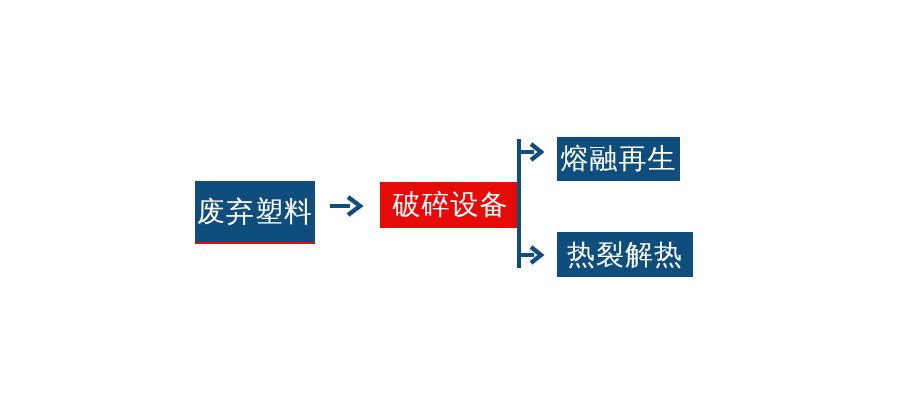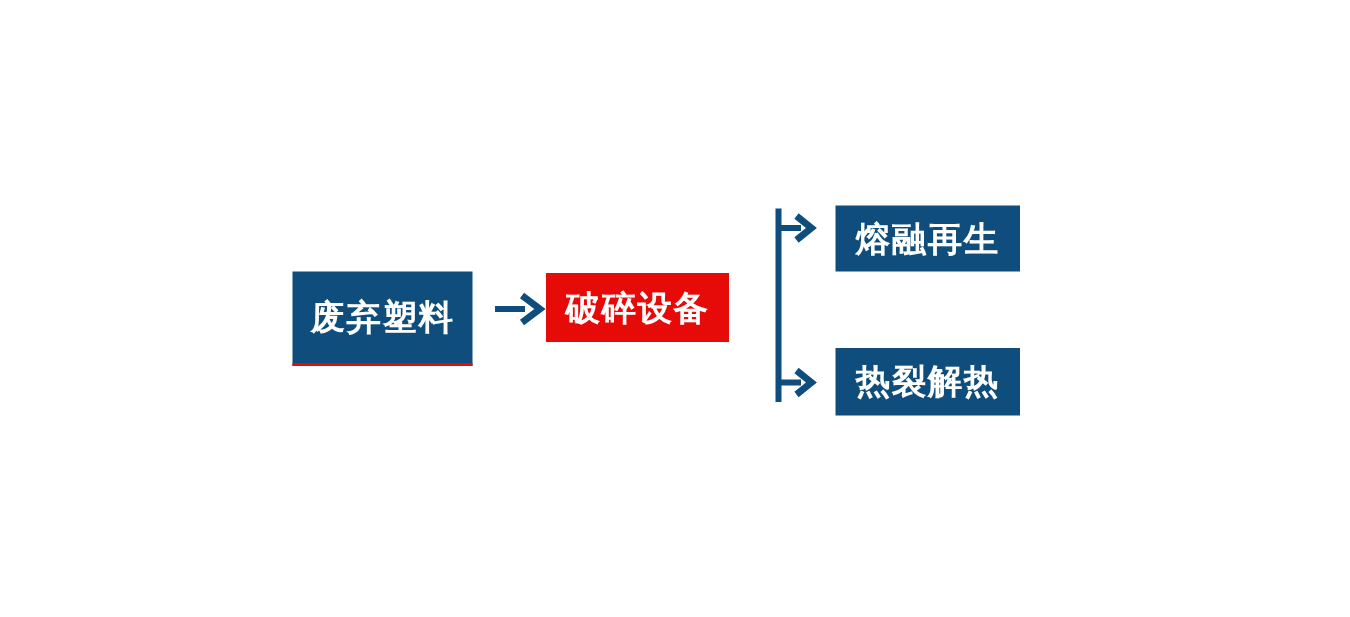--- a/index.html
+++ b/index.html
@@ -18,34 +18,34 @@
     position: absolute;
     inset: 0;
   }
   .node {
     position: absolute;
     box-sizing: border-box;
     display: flex;
     align-items: center;
     justify-content: center;
     color: var(--text, #ffffff);
-    font-size: 23px;
+    font-size: 28px;
     letter-spacing: 1px;
-    font-weight: 700;
+    font-weight: 400;
     white-space: nowrap;
   }
   .node-blue { background: var(--blue, #0e4d7c); }
   .node-red  { background: var(--red,  #e60a08); }
   .node-waste {
     left: 195px; top: 181px; width: 120px; height: 63px;
     border-bottom: 2px solid var(--red, #e60a08);
   }
-  .node-crush { left: 364px; top: 182px; width: 122px; height: 46px; }
+  .node-crush { left: 380px; top: 182px; width: 141px; height: 46px; }
   .node-melt  { left: 557px; top: 137px; width: 123px; height: 44px; }
-  .node-pyro  { left: 557px; top: 232px; width: 123px; height: 45px; }
+  .node-pyro  { left: 557px; top: 232px; width: 136px; height: 45px; }
 
   .arrow-svg { position: absolute; display: block; }
   .arrow-main { left: 326px; top: 193px; }
   .connector  { left: 514px; top: 135px; }
 
   .stroke {
     stroke: var(--blue, #0e4d7c);
     stroke-width: 4;
     fill: none;
   }

